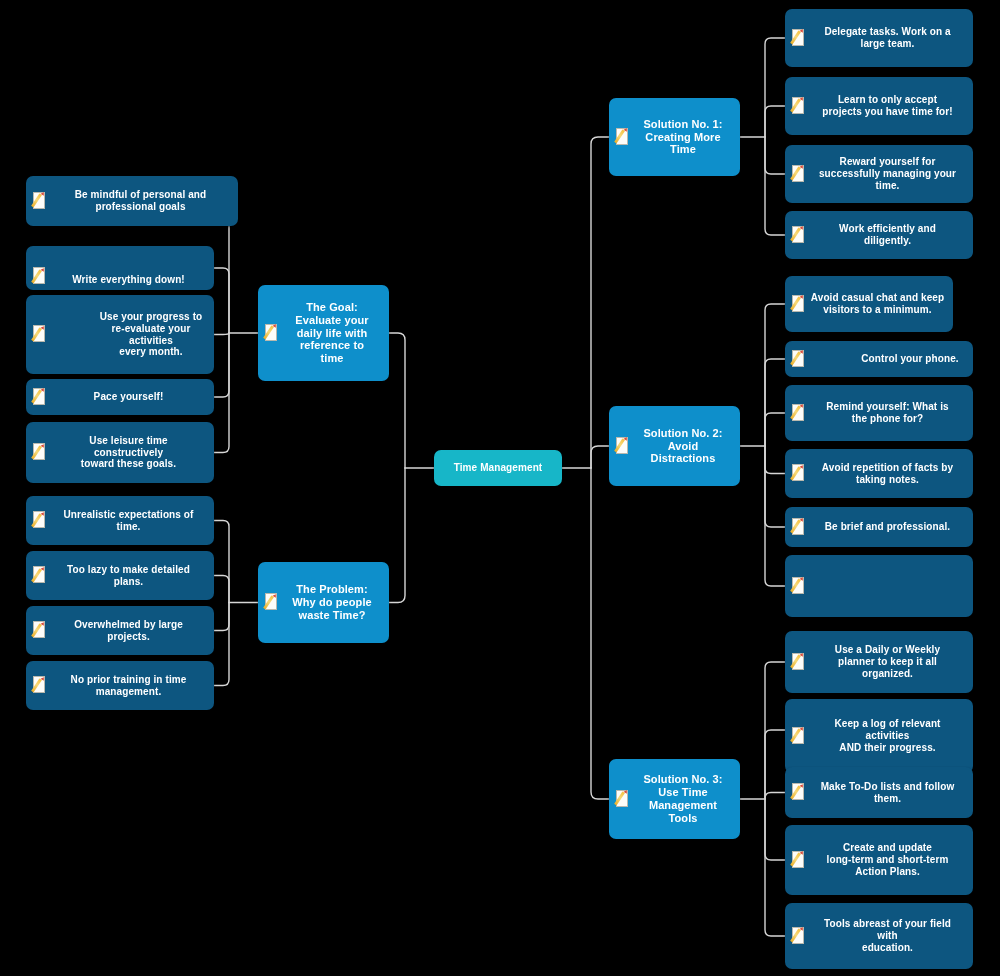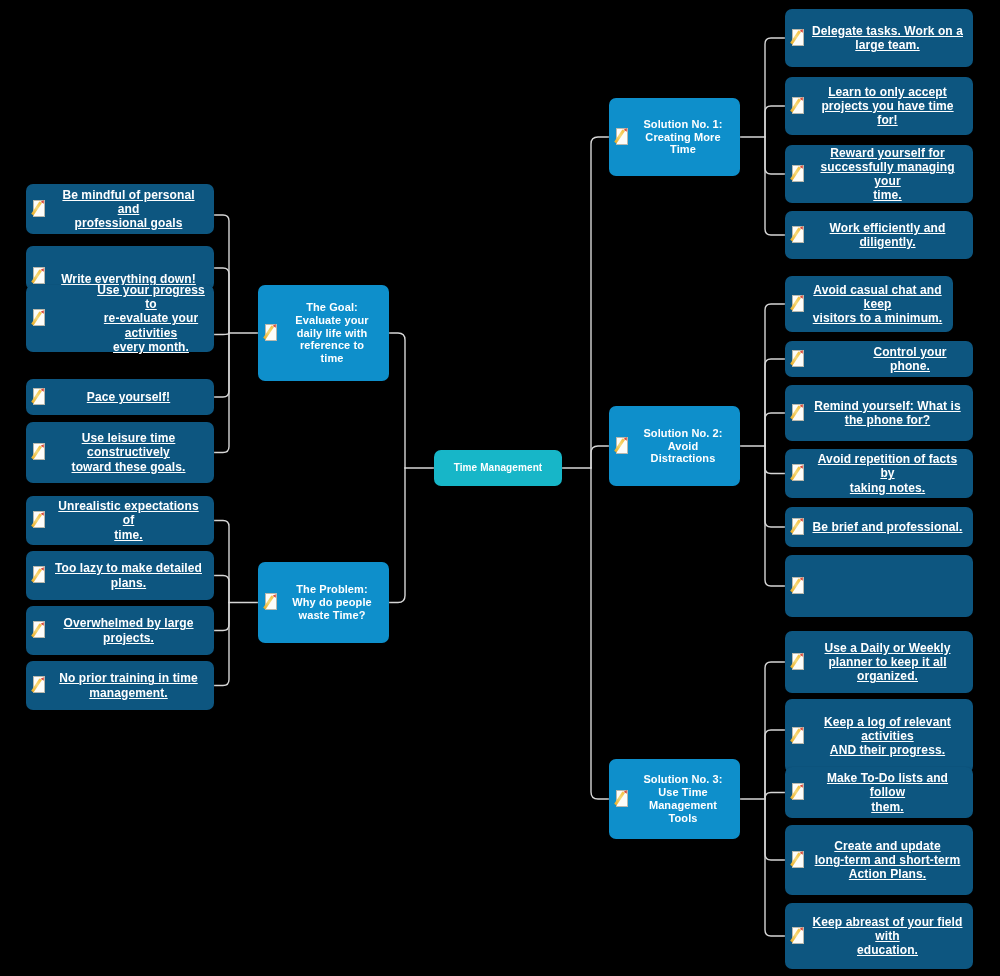--- a/index.html
+++ b/index.html
@@ -46,21 +46,21 @@
     font-weight: bold;
     line-height: 1.18;
     white-space: pre-line;
     letter-spacing: 0.1px;
   }
   
   .leaf {
     background: #0d5680;
     width: 188px;
   }
-  .leaf .label { font-size: 12px; text-decoration: underline; }
+  .leaf .label { font-size: 10px; }
 
   
   .branch {
     background: #0e8fcb;
   }
   .branch .label { font-size: 11px; }
 
   
   .root {
     background: #17b6c8;
@@ -152,38 +152,38 @@
         <span class="page"></span>
         <span class="pencil"></span>
         <span class="tip"></span>
       </span>
       <span class="label">The Goal:
 Evaluate your
 daily life with
 reference to
 time</span>
     </div>
-    <div class="node leaf" style="left: 26px; top: 184px; width: 188px; height: 50px;">
+    <div class="node leaf" style="left: 26px; top: 176px; width: 212px; height: 50px;">
       <span class="note-icon">
         <span class="page"></span>
         <span class="pencil"></span>
         <span class="tip"></span>
       </span>
       <span class="label">Be mindful of personal and
 professional goals</span>
     </div>
     <div class="node leaf" style="left: 26px; top: 246px; width: 188px; height: 44px; align-items: flex-end;">
       <span class="note-icon">
         <span class="page"></span>
         <span class="pencil"></span>
         <span class="tip"></span>
       </span>
       <span class="label">Write everything down!</span>
     </div>
-    <div class="node leaf" style="left: 26px; top: 285px; width: 188px; height: 67px; gap: 45px;">
+    <div class="node leaf" style="left: 26px; top: 295px; width: 188px; height: 79px; gap: 45px;">
       <span class="note-icon">
         <span class="page"></span>
         <span class="pencil"></span>
         <span class="tip"></span>
       </span>
       <span class="label">Use your progress to
 re-evaluate your activities
 every month.</span>
     </div>
     <div class="node leaf" style="left: 26px; top: 379px; width: 188px; height: 36px;">
@@ -406,17 +406,17 @@
       <span class="label">Create and update
 long-term and short-term
 Action Plans.</span>
     </div>
     <div class="node leaf" style="left: 785px; top: 903px; width: 188px; height: 66px;">
       <span class="note-icon">
         <span class="page"></span>
         <span class="pencil"></span>
         <span class="tip"></span>
       </span>
-      <span class="label">Keep abreast of your field
+      <span class="label">Tools abreast of your field
 with
 education.</span>
     </div>
   </div>
 
 </body></html>

